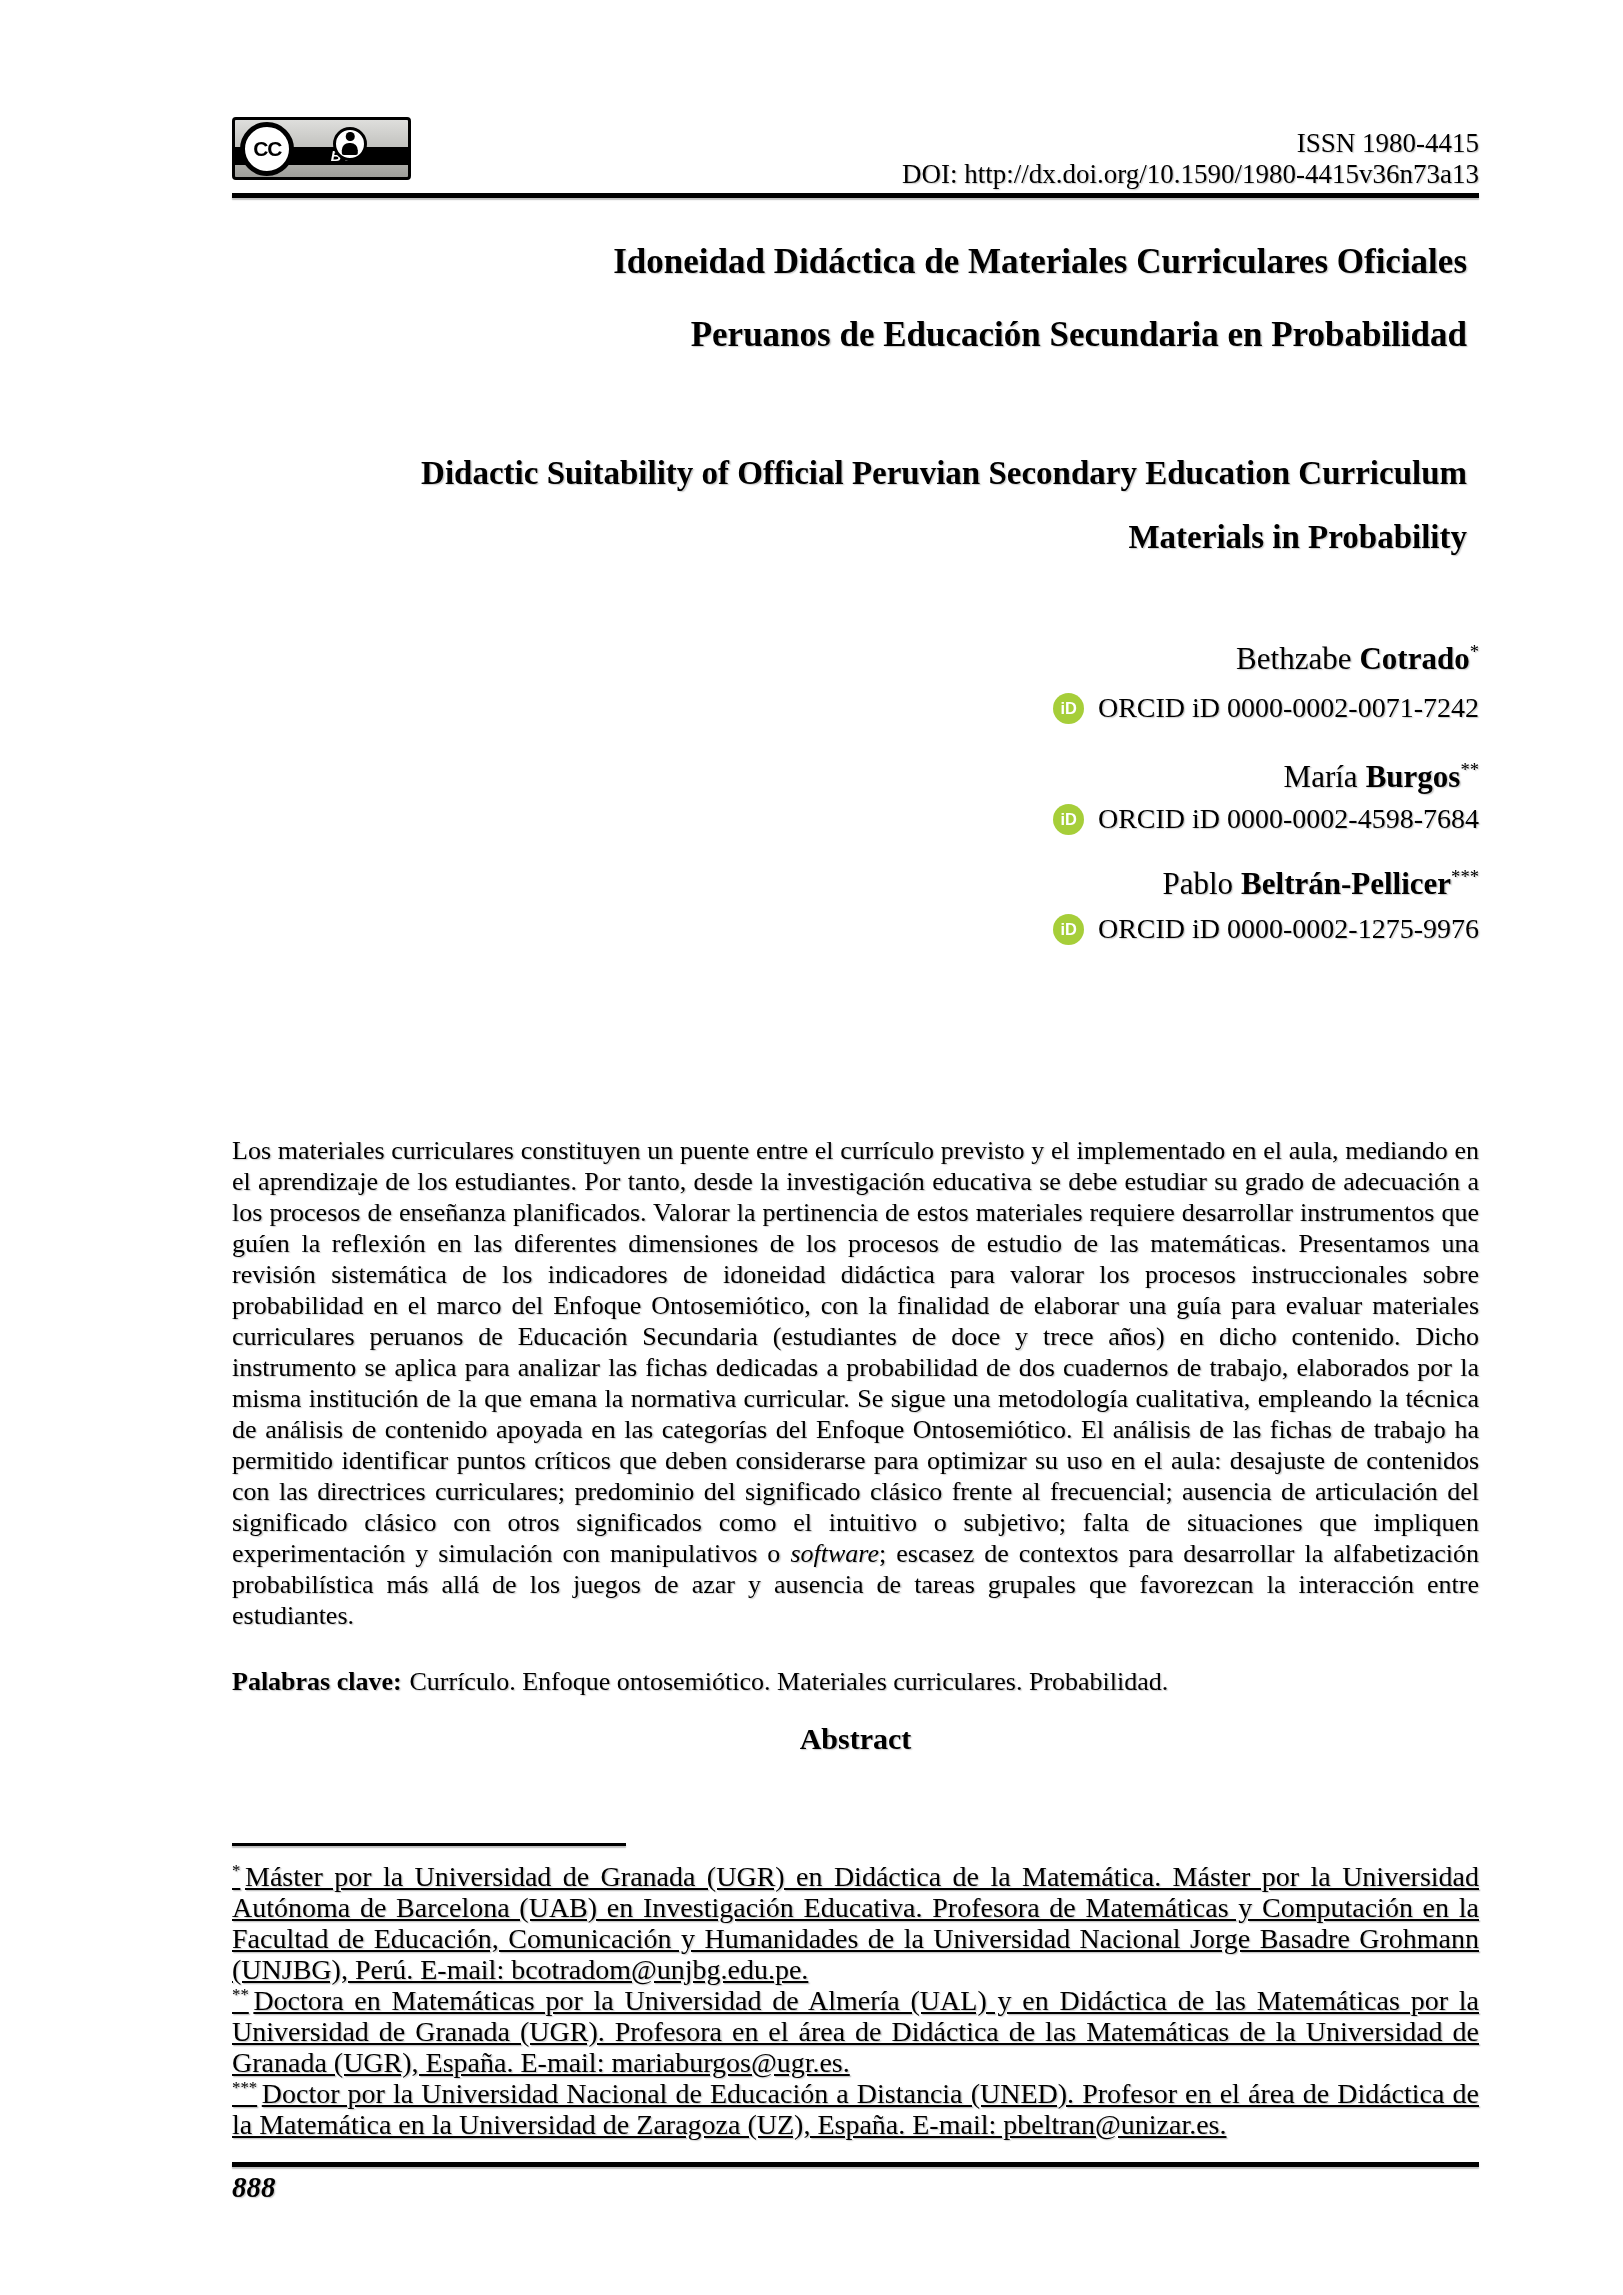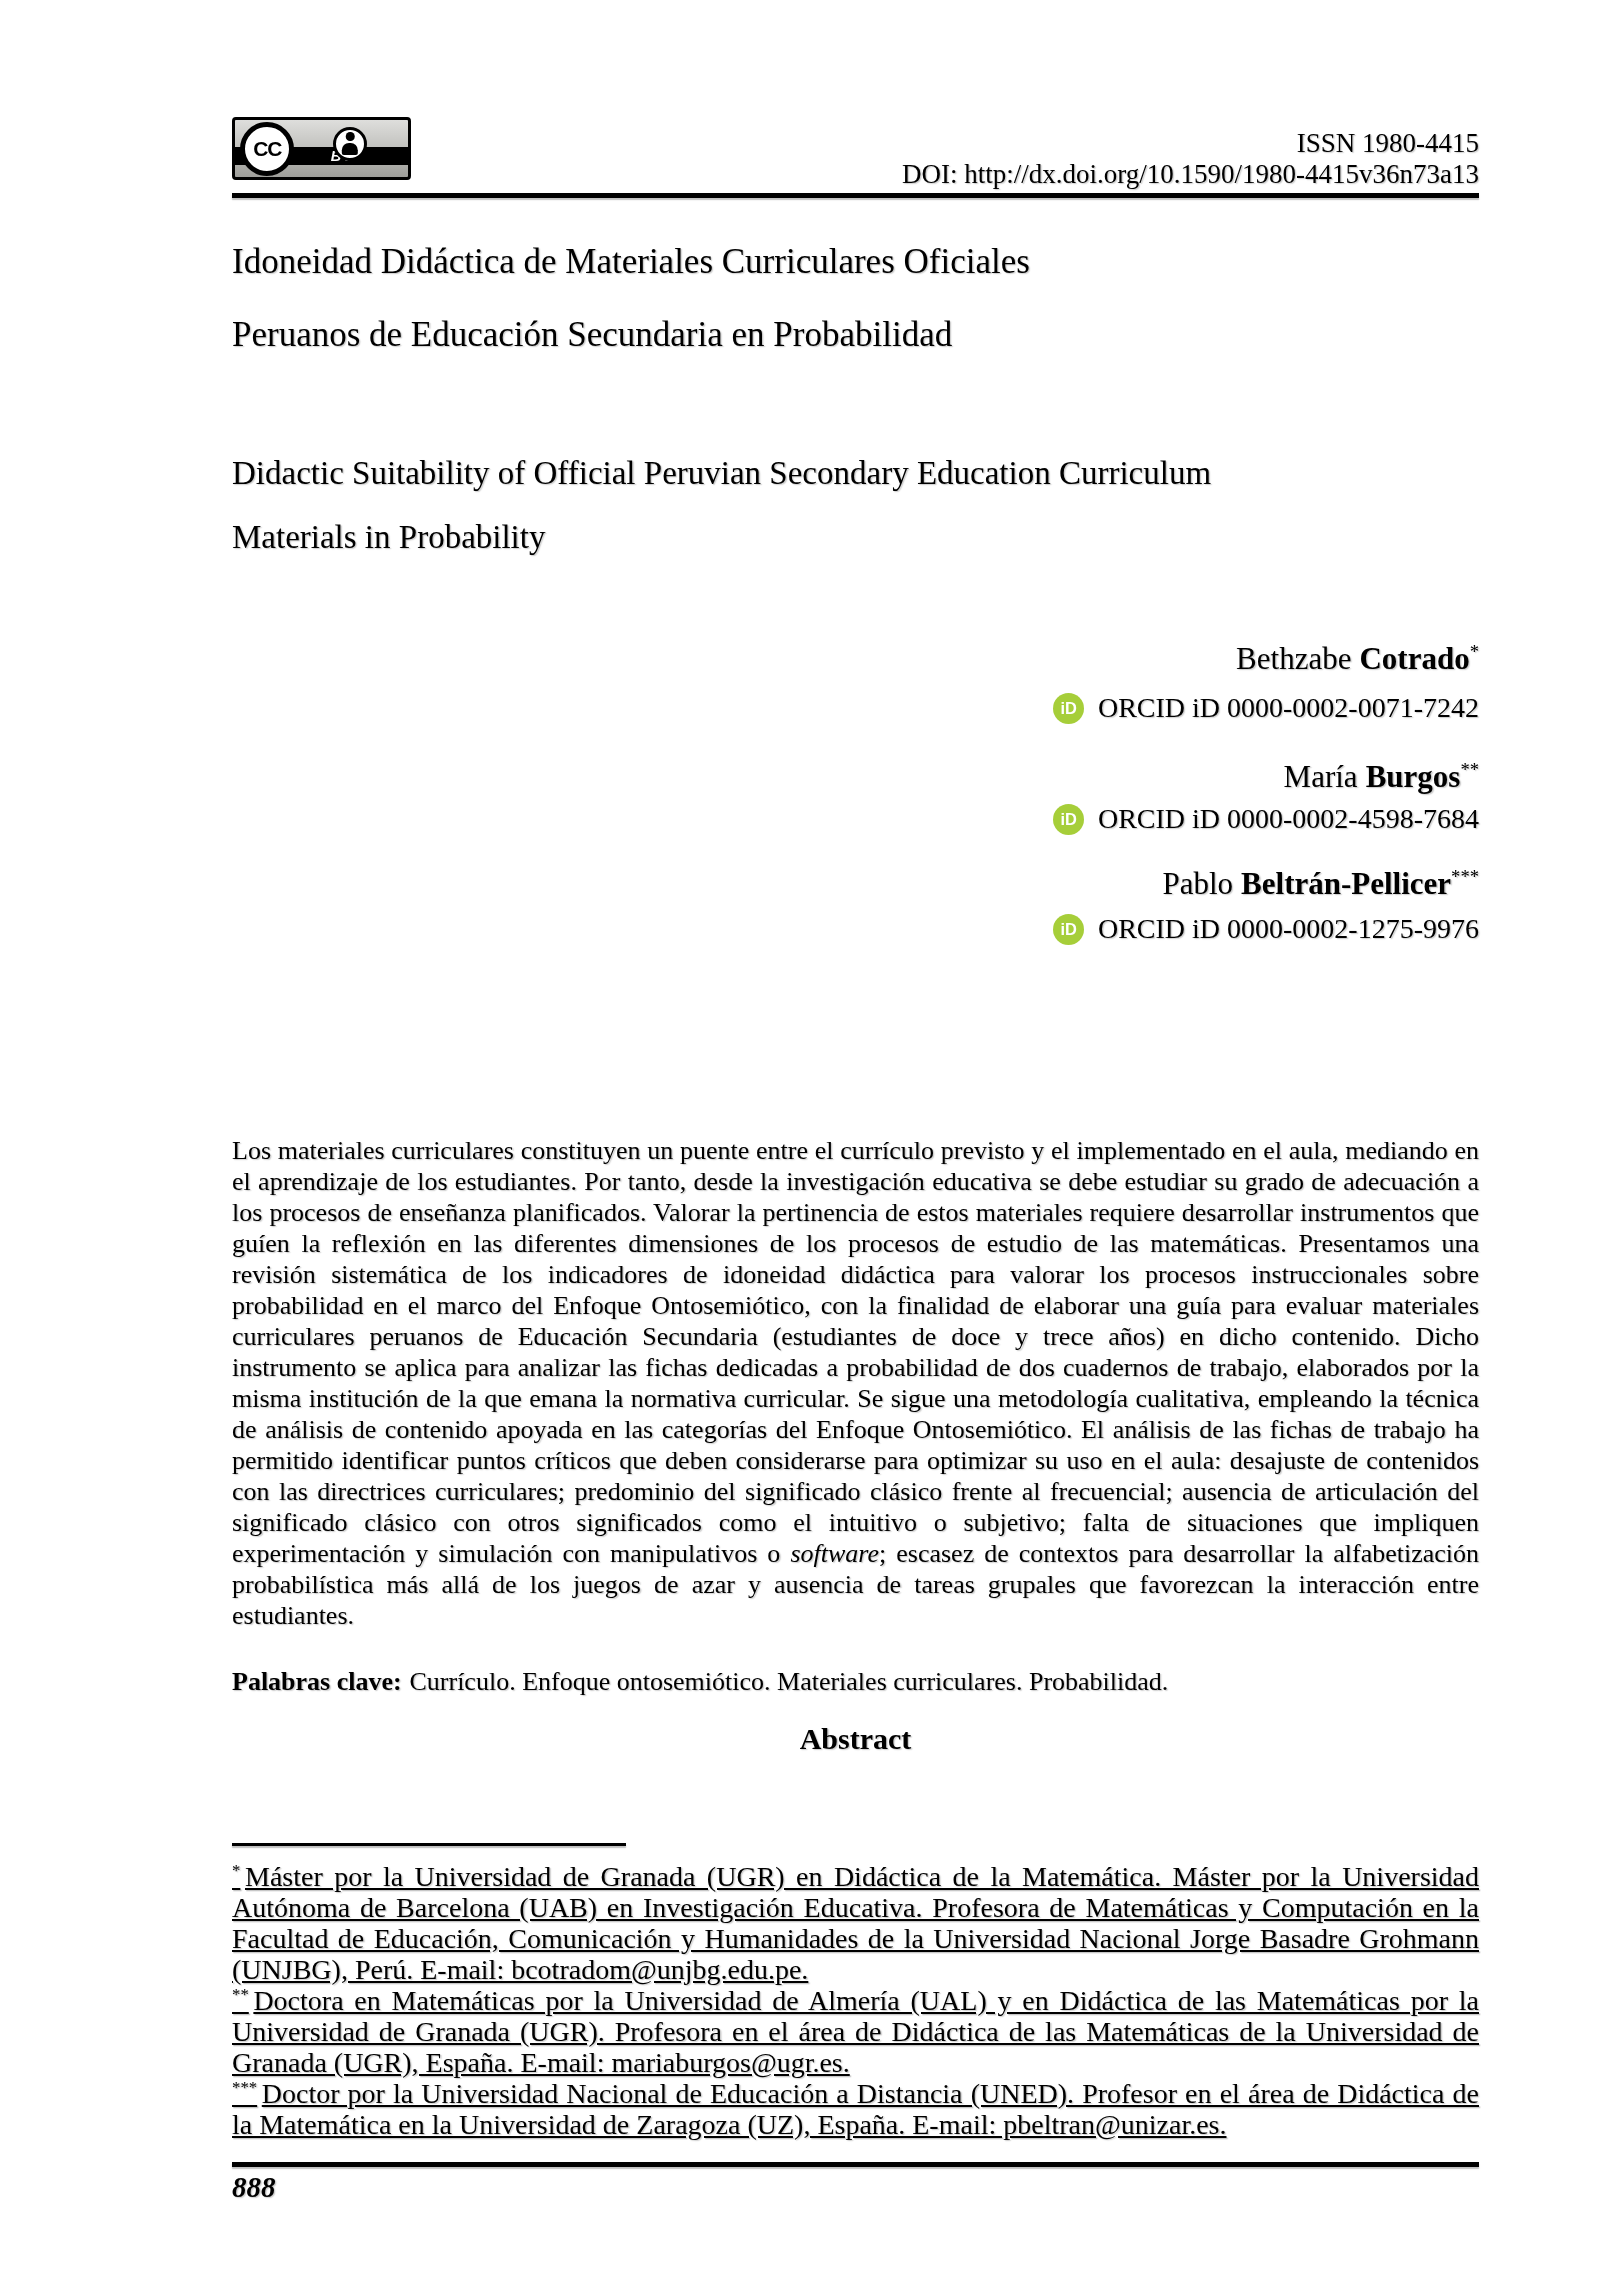--- a/index.html
+++ b/index.html
@@ -40,21 +40,21 @@
     width:8.5px; height:8.5px; border-radius:50%; background:#000; }
   .p-body { position:absolute; left:50%; bottom:2.6px; transform:translateX(-50%);
     width:16.4px; height:12.4px; background:#000; border-radius:7.2px 7.2px 2px 2px; }
 
   .header-meta { left:232px; width:1247px; top:128px; text-align:right;
     font-size:27px; line-height:31px; }
   .rule { background:#000; box-shadow:0 2px 1.3px rgba(0,0,0,0.25); }
   .header-rule { left:232px; top:193px; width:1247px; height:4.6px; }
 
   
-  .title-line { left:232px; width:1247px; text-align:left; font-weight:normal; }
+  .title-line { left:220px; width:1247px; text-align:right; font-weight:bold; }
   .title-es { font-size:35px; line-height:41px; }
   .title-en { font-size:33px; line-height:39px; }
   .t-es-1 { top:241px; } .t-es-2 { top:314px; }
   .t-en-1 { top:454px; } .t-en-2 { top:518px; }
 
   
   .author-row { left:232px; width:1247px; text-align:right;
     font-size:31px; line-height:37px; }
   .author-last { font-weight:bold; margin-left:0.26em; }
   .author-mark { font-size:60%; line-height:0; }

